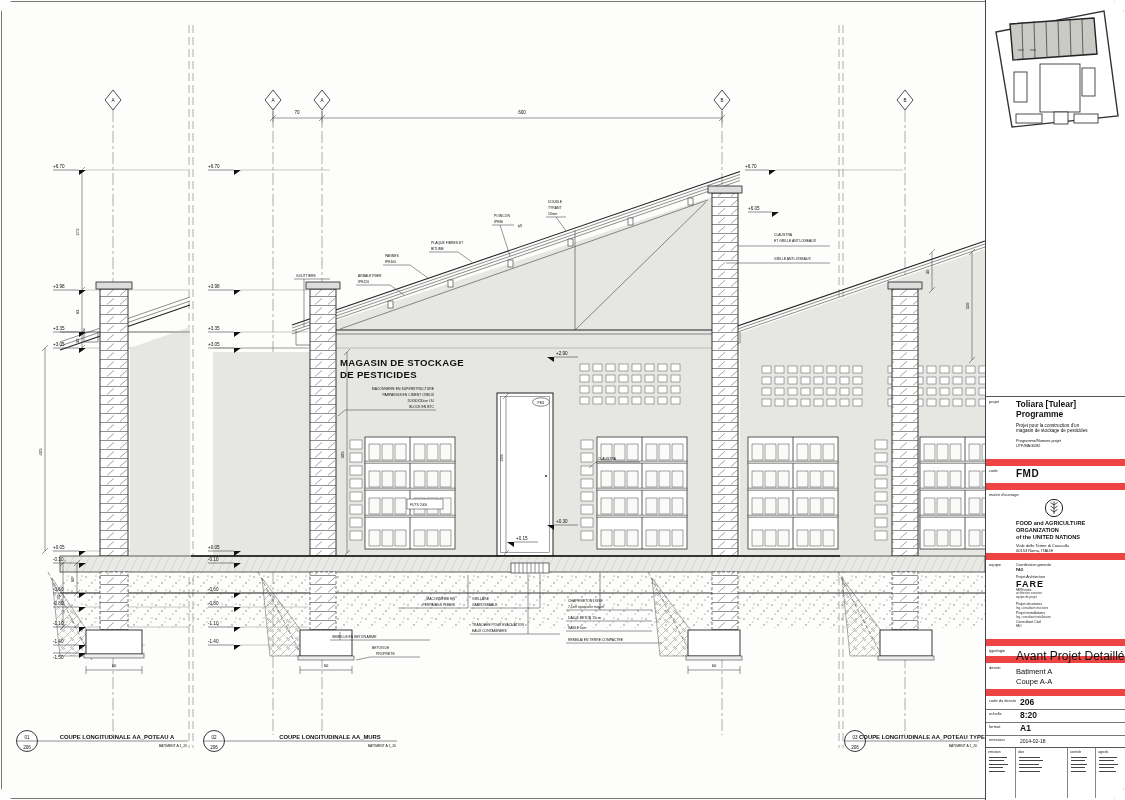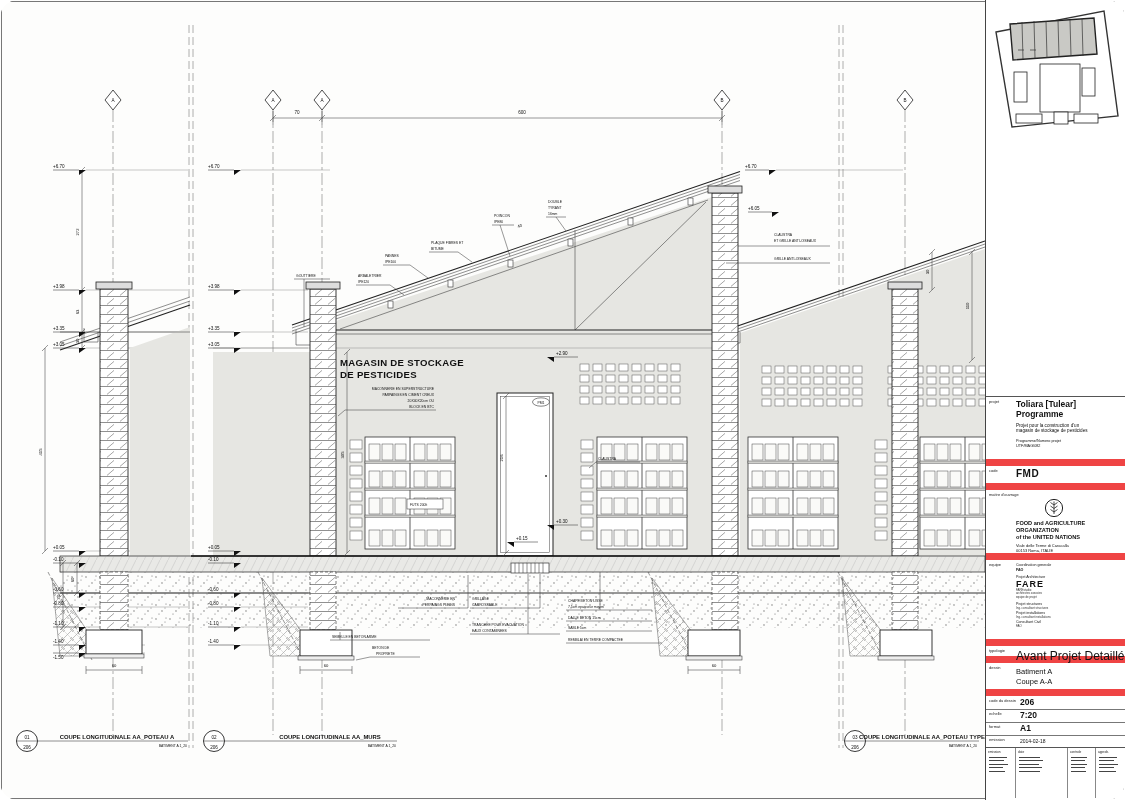--- a/index.html
+++ b/index.html
@@ -703,21 +703,21 @@
     </div>
   </div>
 
   <div class="sec tb-meta" style="border-bottom:1px solid #555;">
     <div class="mrow" style="top:0;">
       <span class="lab">code du dessin</span>
       <span class="mval">206</span>
     </div>
     <div class="mrow" style="top:13px;">
       <span class="lab">echelle</span>
-      <span class="mval">7:20</span>
+      <span class="mval">8:20</span>
     </div>
     <div class="mrow" style="top:26px;">
       <span class="lab">format</span>
       <span class="mval">A1</span>
     </div>
     <div class="mrow" style="top:39px;border-bottom:none;">
       <span class="lab">emission</span>
       <span class="mval small">2014-02-18</span>
     </div>
   </div>

